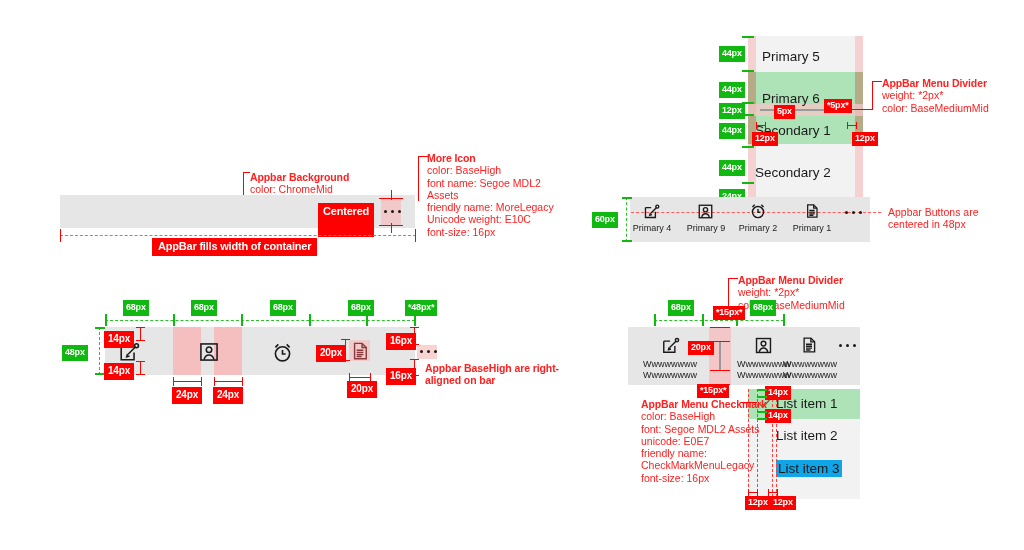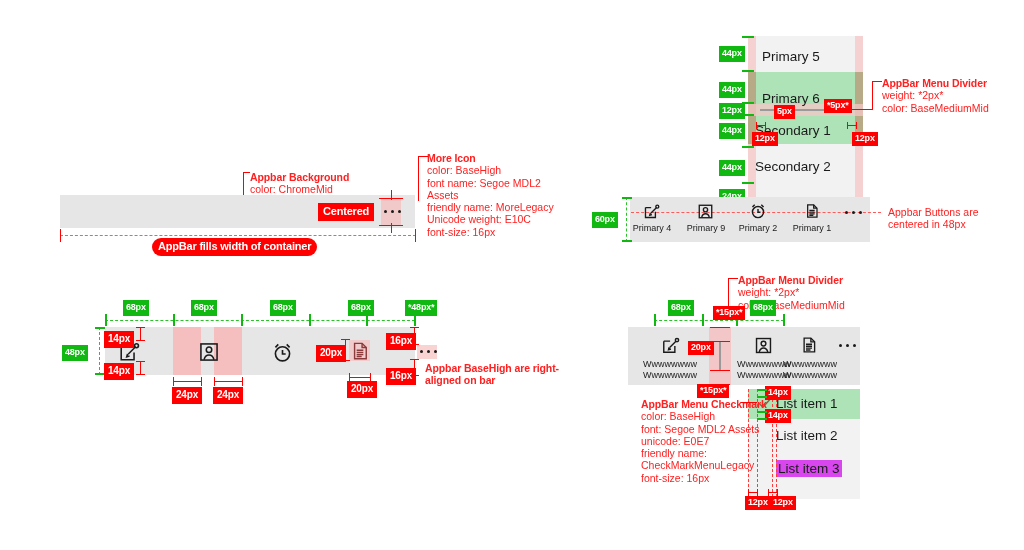--- a/index.html
+++ b/index.html
@@ -41,21 +41,21 @@
   .greenrow{position:absolute;background:#aee3b8;}
   .pinkrow{position:absolute;background:#f6c6c6;}
 
   .icon{position:absolute;color:#1b1b1b;}
   .icon svg{display:block;}
   .dots{position:absolute;display:flex;gap:4px;align-items:center;}
   .dots i{width:3px;height:3px;background:#1b1b1b;border-radius:50%;display:block;}
 
   .lbl{position:absolute;font-size:9px;color:#1b1b1b;line-height:10.5px;white-space:nowrap;text-align:center;}
   .itemtext{position:absolute;font-size:13.5px;color:#1a1a1a;white-space:nowrap;}
-  .pinkhl{background:#d946ef;}
+  .pinkhl{background:#0ea5e9;}
   .divline{position:absolute;background:#9a9a9a;}
   .tanband{position:absolute;background:#b9a07c;opacity:.85;}
 </style>
 </head>
 <body>
 
 <div class="stage">
 
   <div>
 
@@ -73,37 +73,37 @@
       <span>Assets</span><br>
       <span>friendly name: MoreLegacy</span><br>
       <span>Unicode weight: E10C</span><br>
       <span>font-size: 16px</span>
     </div>
     <div class="redline h" style="left:418px;top:156px;width:10px;"></div>
     <div class="redline v" style="left:418px;top:156px;height:45px;"></div>
 
     <div class="appbar" style="left:60px;top:195px;width:355px;height:33px;"></div>
 
-    <div class="redtag" style="left:318px;top:203px;font-size:11px;padding:3px 5px 4px 5px;">Centered</div>
+    <div class="redtag" style="left:318px;top:203px;font-size:11px;padding:3px 5px 20px 5px;">Centered</div>
 
     <div class="pinkband" style="left:381px;top:198px;width:20px;height:27px;opacity:.75;"></div>
     <div class="rtickh" style="left:379px;top:198px;width:24px;"></div>
     <div class="rtickh" style="left:379px;top:225px;width:24px;"></div>
     <div class="rtick" style="left:391px;top:190px;height:10px;"></div>
     <div class="rtick" style="left:391px;top:223px;height:10px;"></div>
     <div class="dots" style="left:384px;top:210px;">
         <i></i>
         <i></i>
         <i></i>
       </div>
 
     <div class="dashred" style="left:60px;top:235px;width:356px;"></div>
     <div class="redline v" style="left:60px;top:229px;height:13px;"></div>
     <div class="redline v" style="left:415px;top:229px;height:13px;"></div>
-    <div class="redtag" style="left:152px;top:238px;font-size:11px;padding:3px 6px 4px 6px;border-radius:9px;">AppBar fills width of container</div>
+    <div class="redtag" style="left:152px;top:238px;font-size:11px;padding:3px 6px 4px 6px;">AppBar fills width of container</div>
   </div>
 
   <div>
 
     <div class="dashgreen" style="left:105px;top:320px;width:310px;"></div>
     <div class="gtick" style="left:105px;top:314px;height:12px;"></div>
     <div class="gtick" style="left:173px;top:314px;height:12px;"></div>
     <div class="gtick" style="left:241px;top:314px;height:12px;"></div>
     <div class="gtick" style="left:309px;top:314px;height:12px;"></div>
     <div class="gtick" style="left:366px;top:314px;height:12px;"></div>
@@ -222,21 +222,21 @@
 
     <div class="menurow" style="left:762px;top:42px;width:95px;height:28px;">
       <span>Primary 5</span>
     </div>
     <div class="menurow" style="left:762px;top:78px;width:95px;height:28px;align-items:flex-end;">
       <span>Primary 6</span>
     </div>
     <div class="menurow" style="left:755px;top:116px;width:105px;height:28px;">
       <span>Secondary 1</span>
     </div>
-    <div class="menurow" style="left:755px;top:152px;width:105px;height:28px;">
+    <div class="menurow" style="left:755px;top:152px;width:105px;height:28px;align-items:flex-end;">
       <span>Secondary 2</span>
     </div>
 
     <div class="gtick" style="left:742px;top:36px;width:12px;height:2px;"></div>
     <div class="gtick" style="left:742px;top:70px;width:12px;height:2px;"></div>
     <div class="gtick" style="left:742px;top:102px;width:12px;height:2px;"></div>
     <div class="gtick" style="left:742px;top:114px;width:12px;height:2px;"></div>
     <div class="gtick" style="left:742px;top:146px;width:12px;height:2px;"></div>
     <div class="gtick" style="left:742px;top:182px;width:12px;height:2px;"></div>
     <div class="gtick" style="left:742px;top:208px;width:12px;height:2px;"></div>

